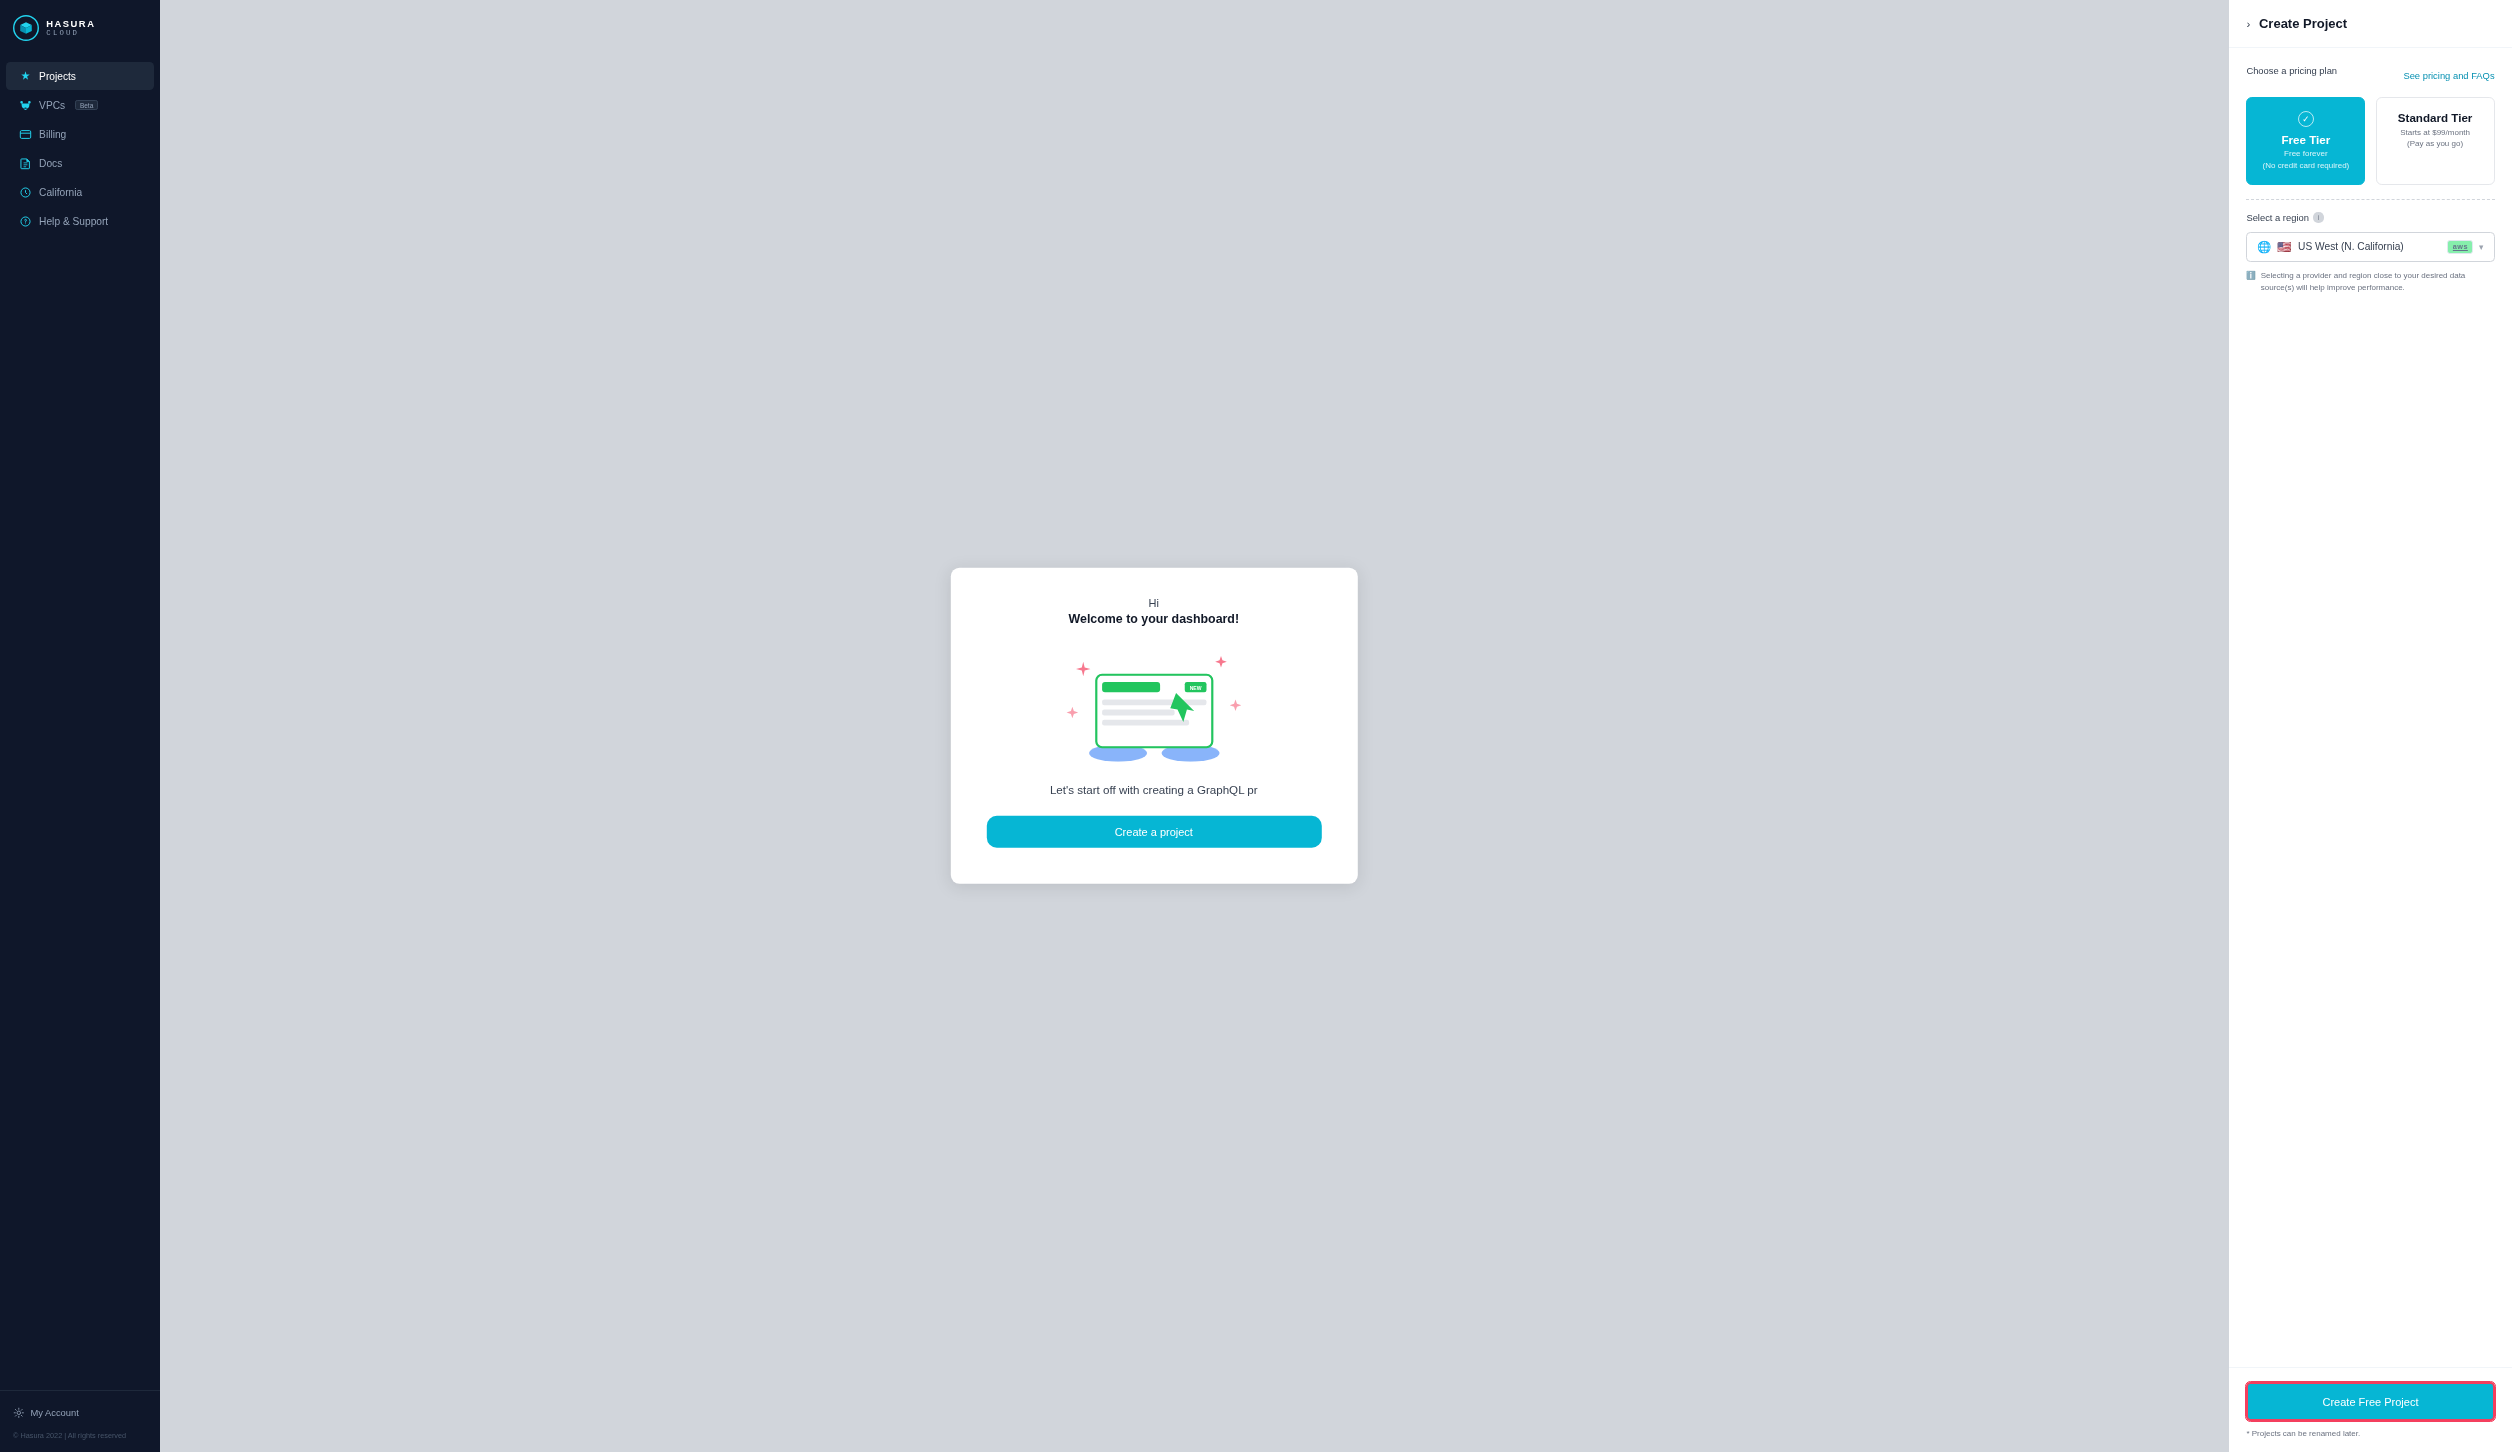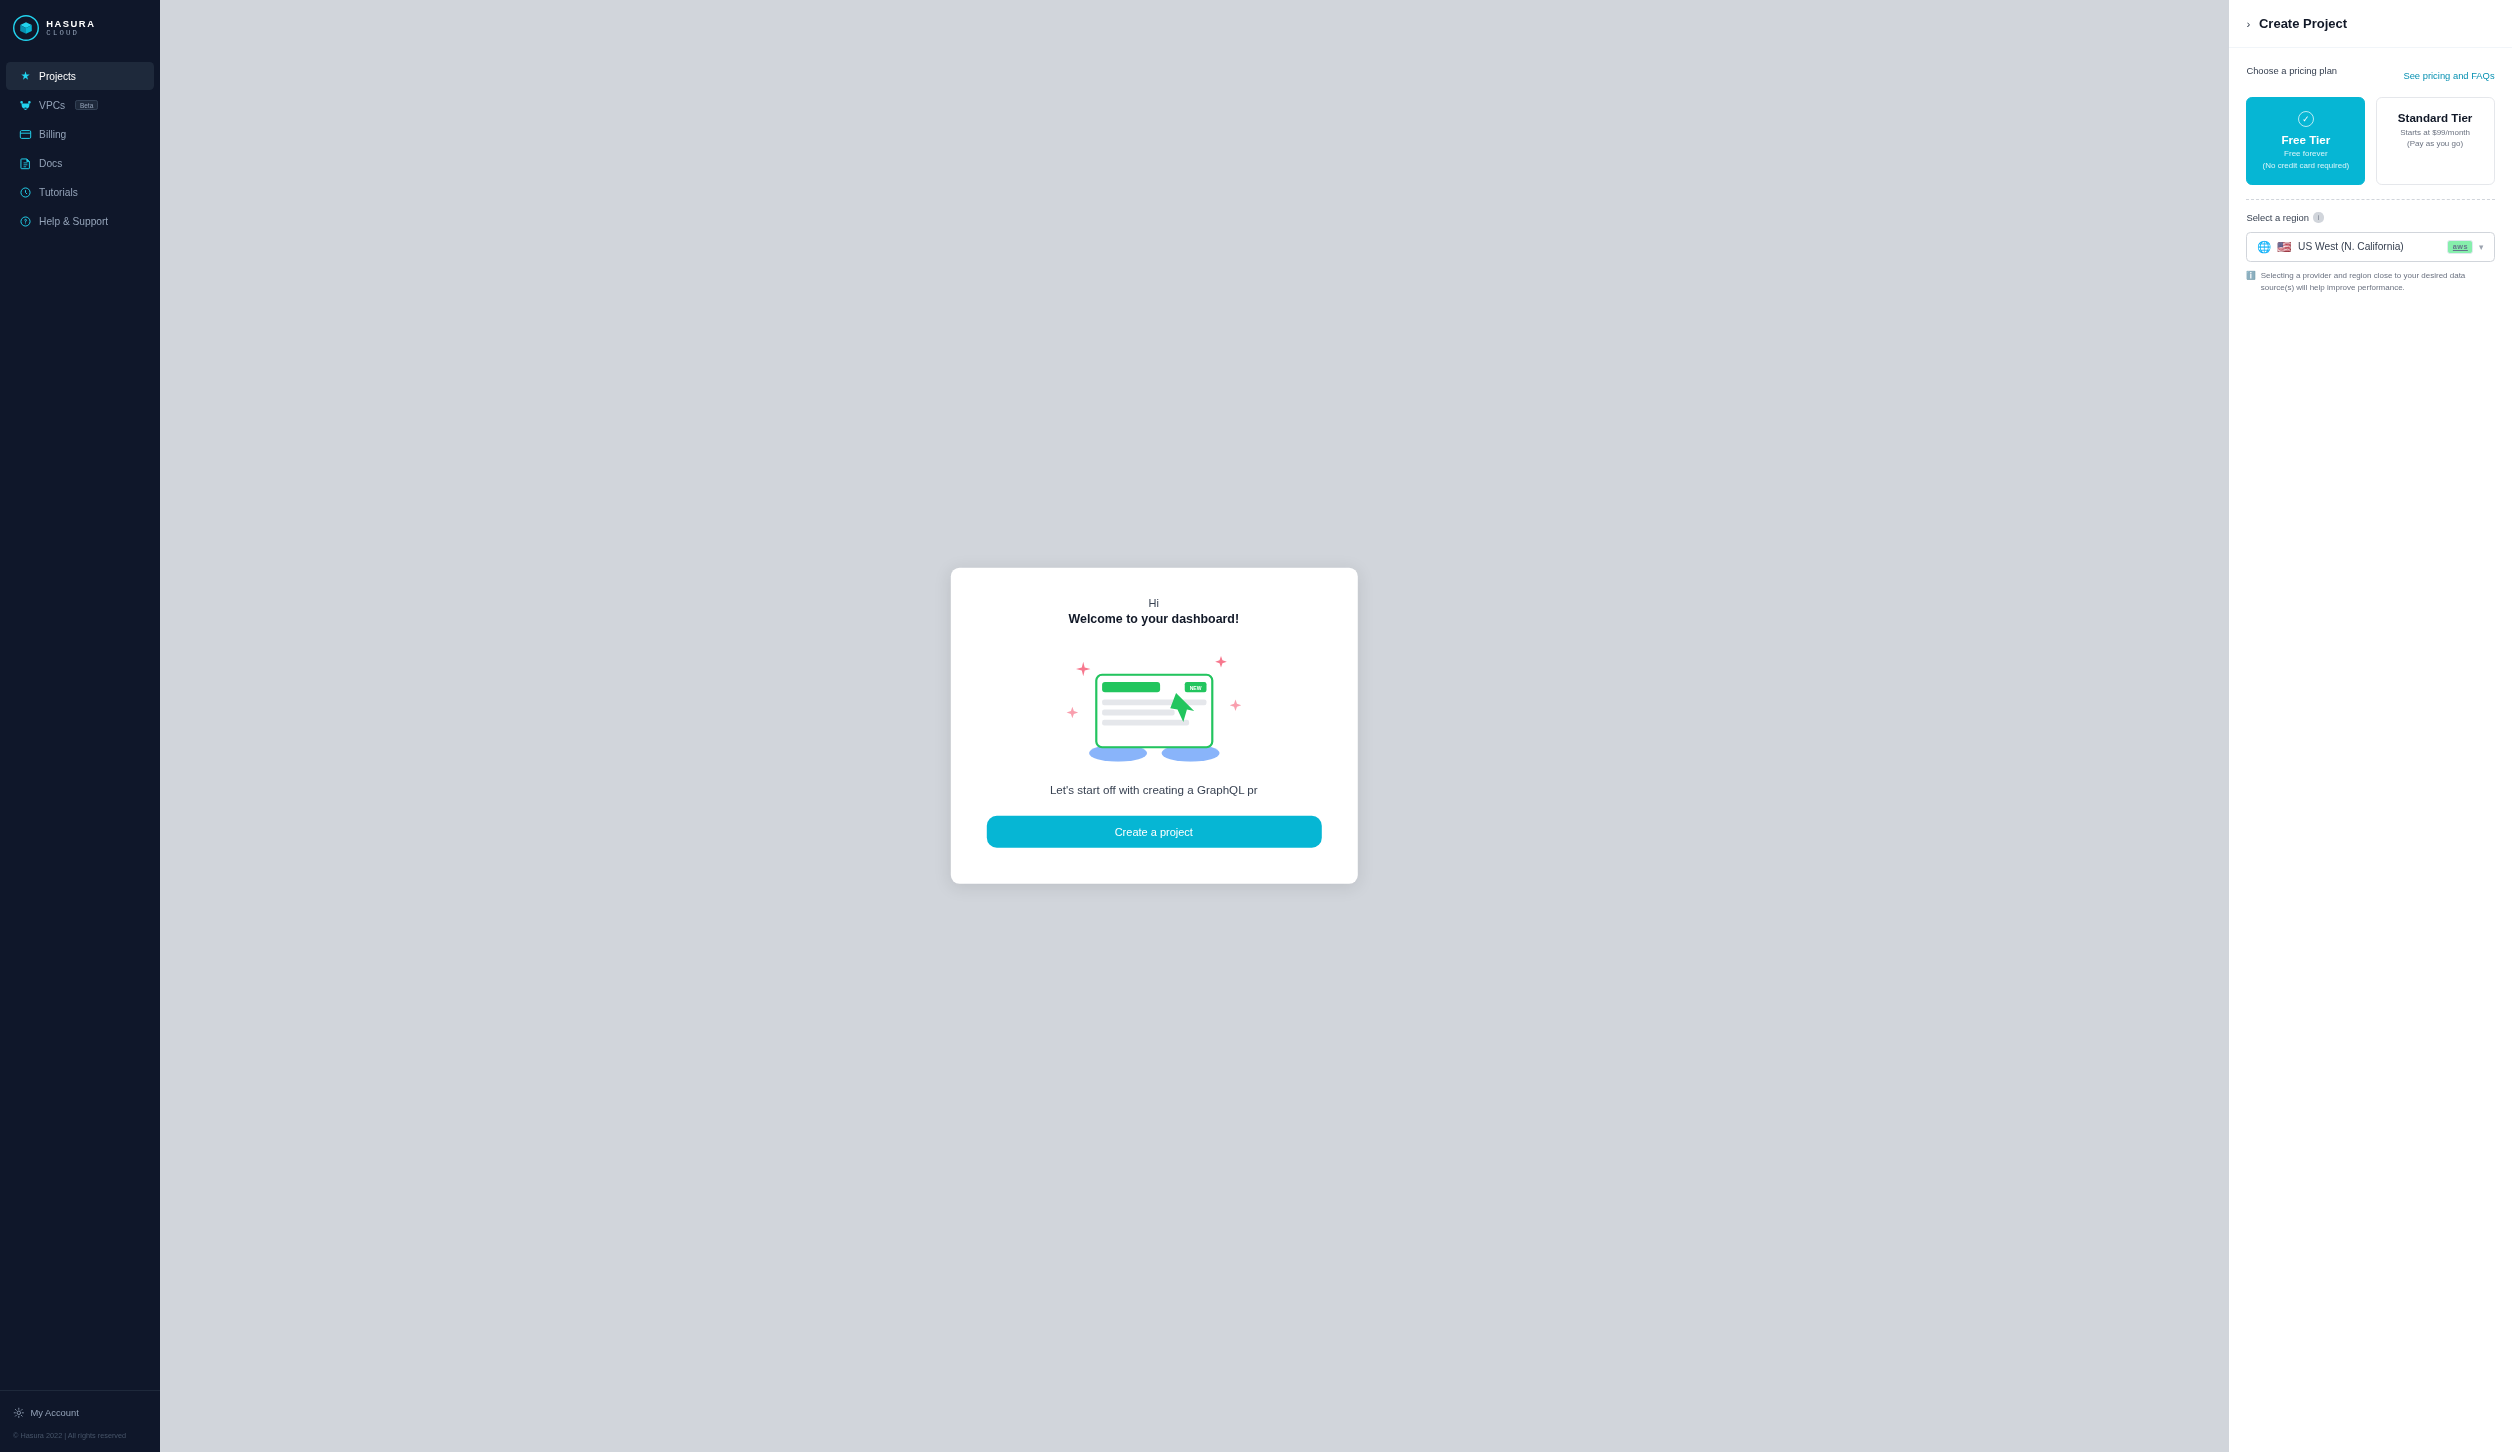--- a/index.html
+++ b/index.html
@@ -376,21 +376,21 @@
         <path d="M12 3v4h4M7 9h6M7 12h6M7 15h4" stroke="currentColor" stroke-width="1.2"></path>
       </svg>
       <span>Docs</span>
     </div>
 
     <div class="nav-item">
       <svg class="nav-icon" viewBox="0 0 20 20" fill="none" style="color:#22d3ee">
         <circle cx="10" cy="10" r="7" stroke="currentColor" stroke-width="1.5"></circle>
         <path d="M10 7v3l2 2" stroke="currentColor" stroke-width="1.5" stroke-linecap="round"></path>
       </svg>
-      <span>Tutorials</span>
+      <span>California</span>
     </div>
 
     <div class="nav-item">
       <svg class="nav-icon" viewBox="0 0 20 20" fill="none" style="color:#22d3ee">
         <circle cx="10" cy="10" r="7" stroke="currentColor" stroke-width="1.5"></circle>
         <path d="M9 8c0-1 .5-1.5 1-1.5s1.5.5 1.5 1.5-1.5 1.5-1.5 2.5V11" stroke="currentColor" stroke-width="1.5" stroke-linecap="round"></path>
         <circle cx="10" cy="13.5" r="0.7" fill="currentColor"></circle>
       </svg>
       <span>Help &amp; Support</span>
     </div>
@@ -491,14 +491,18 @@
       <span class="aws-badge">aws</span>
       <span class="chevron-down">▾</span>
     </div>
 
     <div class="region-hint">
       <span>ℹ️</span>
       <span>Selecting a provider and region close to your desired data source(s) will help improve performance.</span>
     </div>
   </div>
 
+  <div class="panel-footer">
+    <button class="create-free-btn">Create Free Project</button>
+    <div class="rename-note">* Projects can be renamed later.</div>
+  </div>
 </div>
 
 
 </body></html>

